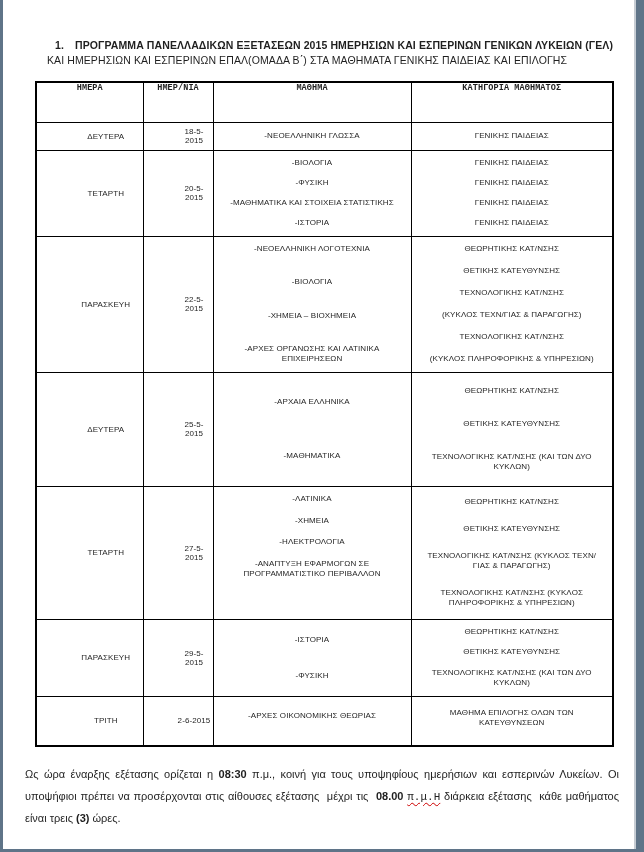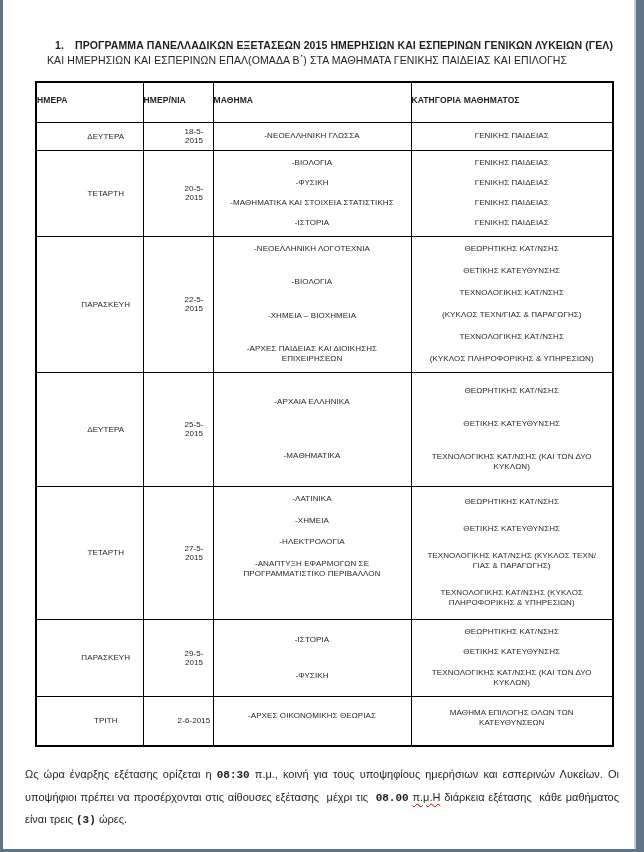--- a/index.html
+++ b/index.html
@@ -27,45 +27,46 @@
     font-size:10.5px;font-weight:bold;line-height:15px;letter-spacing:.1px;}
   .title-line2{margin-left:47px;font-size:10.5px;font-weight:normal;line-height:15px;letter-spacing:.1px;}
 
   table.exam{
     margin-left:35px;margin-top:13px;
     border-collapse:collapse;table-layout:fixed;width:577px;
     border:2px solid #000;
   }
   table.exam th, table.exam td{border:1px solid #000;}
   table.exam th{
-    vertical-align:top;padding-top:12px;
-    font-size:8.5px;font-weight:bold;text-align:left;letter-spacing:.1px;
+    vertical-align:top;padding-top:0;
+    font-size:8.5px;font-weight:bold;text-align:center;letter-spacing:.1px;font-family:Liberation Mono, monospace;
   }
   td.c-day, td.c-date{
     text-align:center;vertical-align:middle;font-size:8px;letter-spacing:.1px;padding-left:32px;
   }
   td.c-list{padding:0;vertical-align:top;}
   .stack{
     display:flex;flex-direction:column;justify-content:space-around;align-items:center;
     width:100%;padding:2px 8px;text-align:center;font-size:8px;letter-spacing:.1px;
   }
   .stack span{display:block;line-height:10px;}
 
   .footer{
     margin:17px 22px 0 25px;width:594px;
     font-size:11px;line-height:21.5px;
     text-align:justify;white-space:pre-wrap;
   }
-  .seg-bold{font-weight:bold;font-family:Liberation Mono, monospace;}
+  .seg-bold{font-weight:bold;}
   .seg-wavy{
     text-decoration-line:underline;
     text-decoration-style:wavy;
     text-decoration-color:var(--spell);
     text-decoration-thickness:1px;
     text-underline-offset:2px;
+    font-family:Liberation Mono, monospace;
   }
 </style>
 </head>
 <body>
 
 <div class="edge-left"></div>
 <div class="edge-right"></div>
 <div class="edge-bottom"></div>
 
 <div class="content">
@@ -129,21 +130,21 @@
           </td>
         </tr>
         <tr style="height: 135px;">
           <td class="c-day">ΠΑΡΑΣΚΕΥΗ</td>
           <td class="c-date">22-5-2015</td>
           <td class="c-list">
             <div class="stack" style="height: 135px; gap: 12px;">
               <span>-ΝΕΟΕΛΛΗΝΙΚΗ ΛΟΓΟΤΕΧΝΙΑ</span>
               <span>-ΒΙΟΛΟΓΙΑ</span>
               <span>-ΧΗΜΕΙΑ – ΒΙΟΧΗΜΕΙΑ</span>
-              <span>-ΑΡΧΕΣ ΠΑΙΔΕΙΑΣ ΚΑΙ ΔΙΟΙΚΗΣΗΣ ΕΠΙΧΕΙΡΗΣΕΩΝ</span>
+              <span>-ΑΡΧΕΣ ΟΡΓΑΝΩΣΗΣ ΚΑΙ ΛΑΤΙΝΙΚΑ ΕΠΙΧΕΙΡΗΣΕΩΝ</span>
             </div>
           </td>
           <td class="c-list">
             <div class="stack" style="height: 135px;">
               <span>ΘΕΩΡΗΤΙΚΗΣ ΚΑΤ/ΝΣΗΣ</span>
               <span>ΘΕΤΙΚΗΣ ΚΑΤΕΥΘΥΝΣΗΣ</span>
               <span>ΤΕΧΝΟΛΟΓΙΚΗΣ ΚΑΤ/ΝΣΗΣ</span>
               <span>(ΚΥΚΛΟΣ ΤΕΧΝ/ΓΙΑΣ &amp; ΠΑΡΑΓΩΓΗΣ)</span>
               <span>ΤΕΧΝΟΛΟΓΙΚΗΣ ΚΑΤ/ΝΣΗΣ</span>
               <span>(ΚΥΚΛΟΣ ΠΛΗΡΟΦΟΡΙΚΗΣ &amp; ΥΠΗΡΕΣΙΩΝ)</span>

